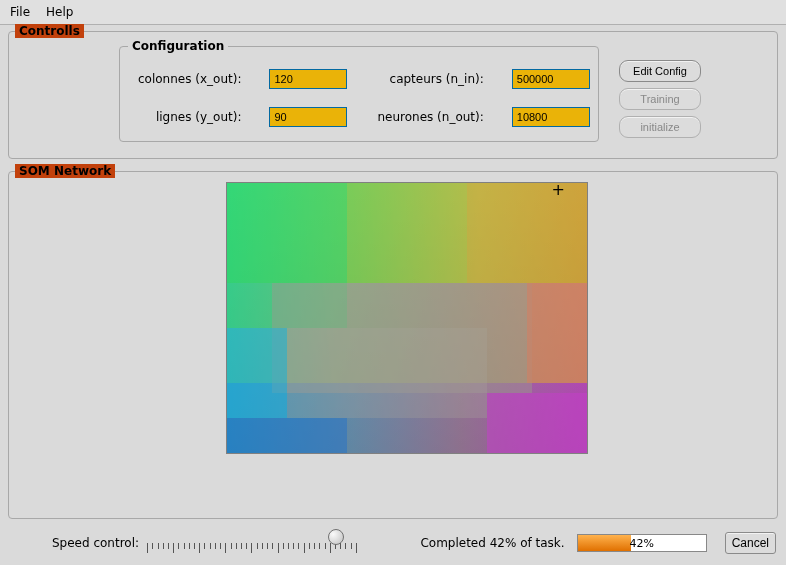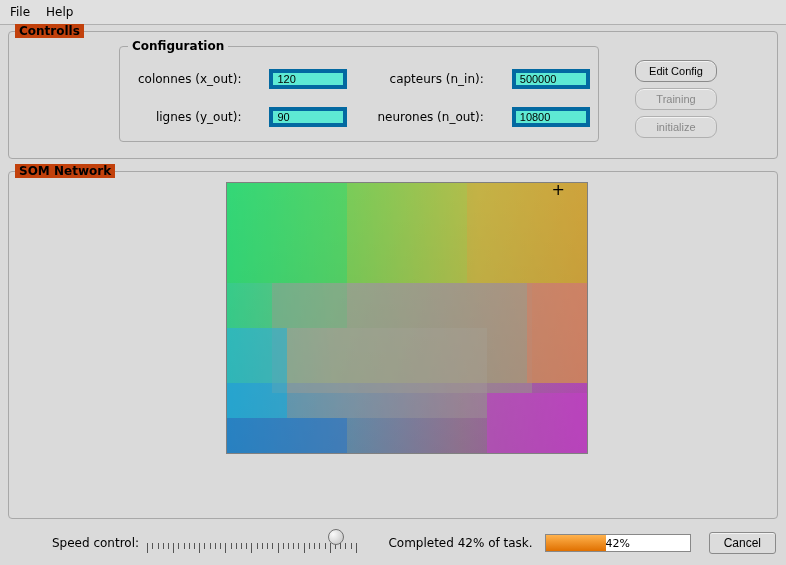--- a/index.html
+++ b/index.html
@@ -38,21 +38,21 @@
     top:-8px;
     left:6px;
     background:#c2410c;
     padding:0 4px;
     font-weight:bold;
     font-size:12px;
   }
   .controls-inner{
     display:flex;
     align-items:flex-start;
-    gap:36px;
+    gap:20px;
     padding-top:6px;
   }
   .config-group{
     border:1px solid #a8a8a8;
     border-radius:4px;
     padding:22px 18px 14px 18px;
     position:relative;
     margin-left:100px;
     width:480px;
     box-sizing:border-box;
@@ -67,22 +67,22 @@
     row-gap:18px;
     align-items:center;
   }
   .config-grid label{
     text-align:right;
     white-space:nowrap;
   }
   .config-grid input{
     width:78px;
     height:20px;
-    border:4px solid #0369a1;
-    background:#5eead4;
+    border:1px solid #0369a1;
+    background:#eab308;
     font-size:11px;
     padding:2px 4px;
     box-sizing:border-box;
   }
   .btn-col{
     display:flex;
     flex-direction:column;
     gap:6px;
     margin-top:14px;
   }
@@ -143,41 +143,41 @@
   .slider-knob{
     position:absolute;top:0px;width:14px;height:14px;border-radius:50%;
     background:radial-gradient(circle at 30% 30%,#fafafa,#c0c0c0);
     border:1px solid #707070;
     transform:translateX(-50%);
   }
   .spacer{flex:1;}
   .progress-text{white-space:nowrap;margin-right:4px;}
   .progress{
     position:relative;
-    width:146px;height:18px;
+    width:130px;height:18px;
     border:1px solid #888;
     background:#fff;
     box-sizing:border-box;
     overflow:hidden;
     display:flex;align-items:center;
   }
   .progress-bar{
     position:absolute;left:0;top:0;bottom:0;
     background:linear-gradient(#ffb24d,#e07000);
   }
   .progress-label{
     position:relative;
     width:100%;
     text-align:center;
     font-size:11px;
     z-index:1;
   }
   .cancel-btn{
     background:#dcdcdc;border:1px solid #8a8a8a;border-radius:3px;
-    padding:3px 14px;font-size:12px;margin-left:10px;
+    padding:3px 6px;font-size:12px;margin-left:10px;
     box-shadow:inset 0 1px 0 #f2f2f2;
   }
 </style>
 </head>
 <body>
 
 <div class="menubar">
   <span>File</span>
   <span>Help</span>
 </div>

